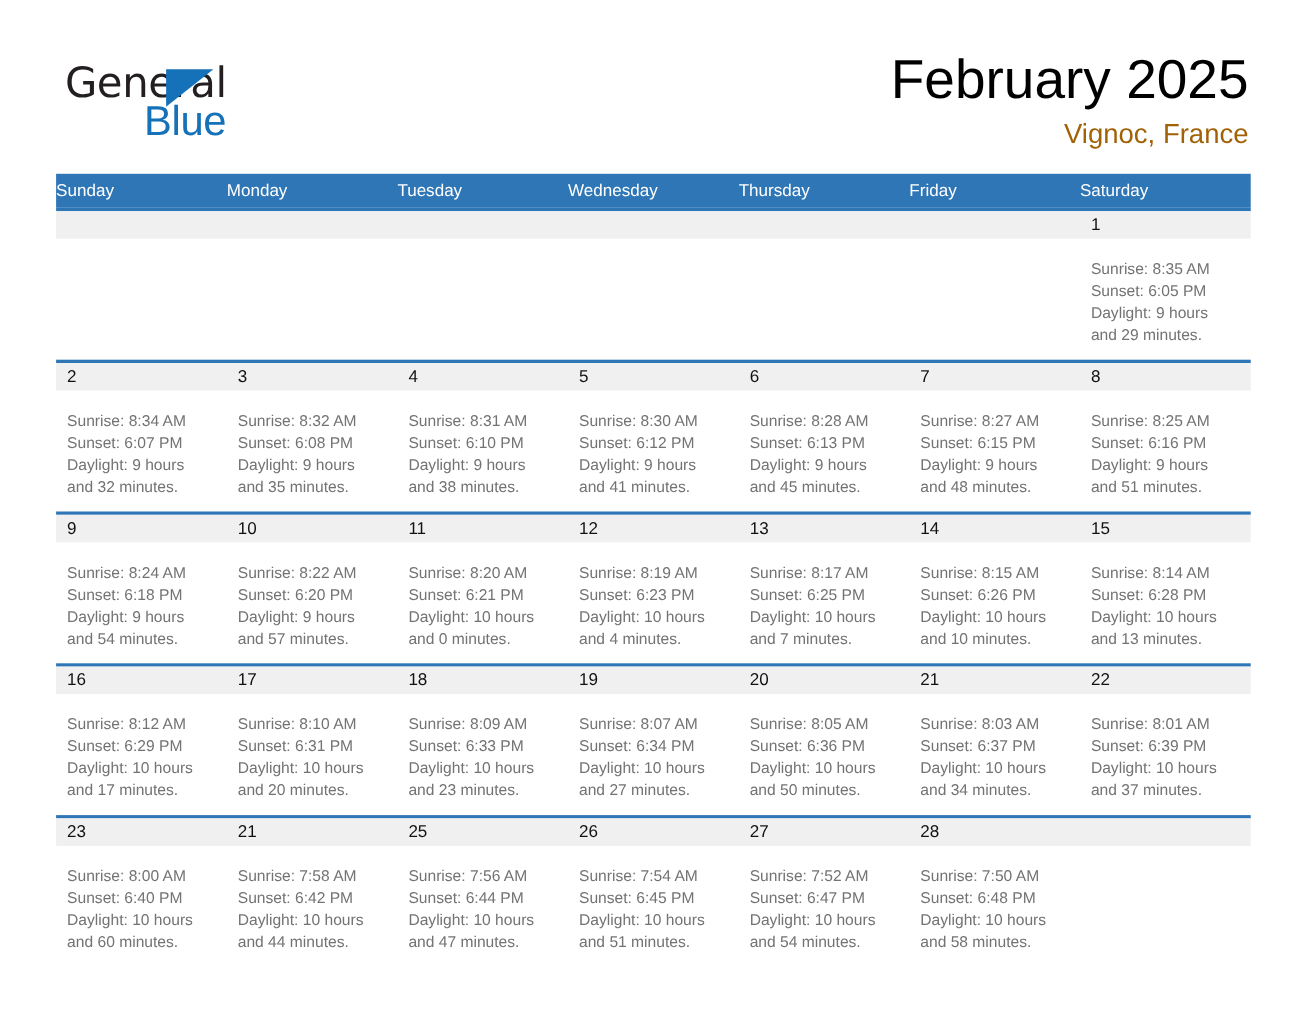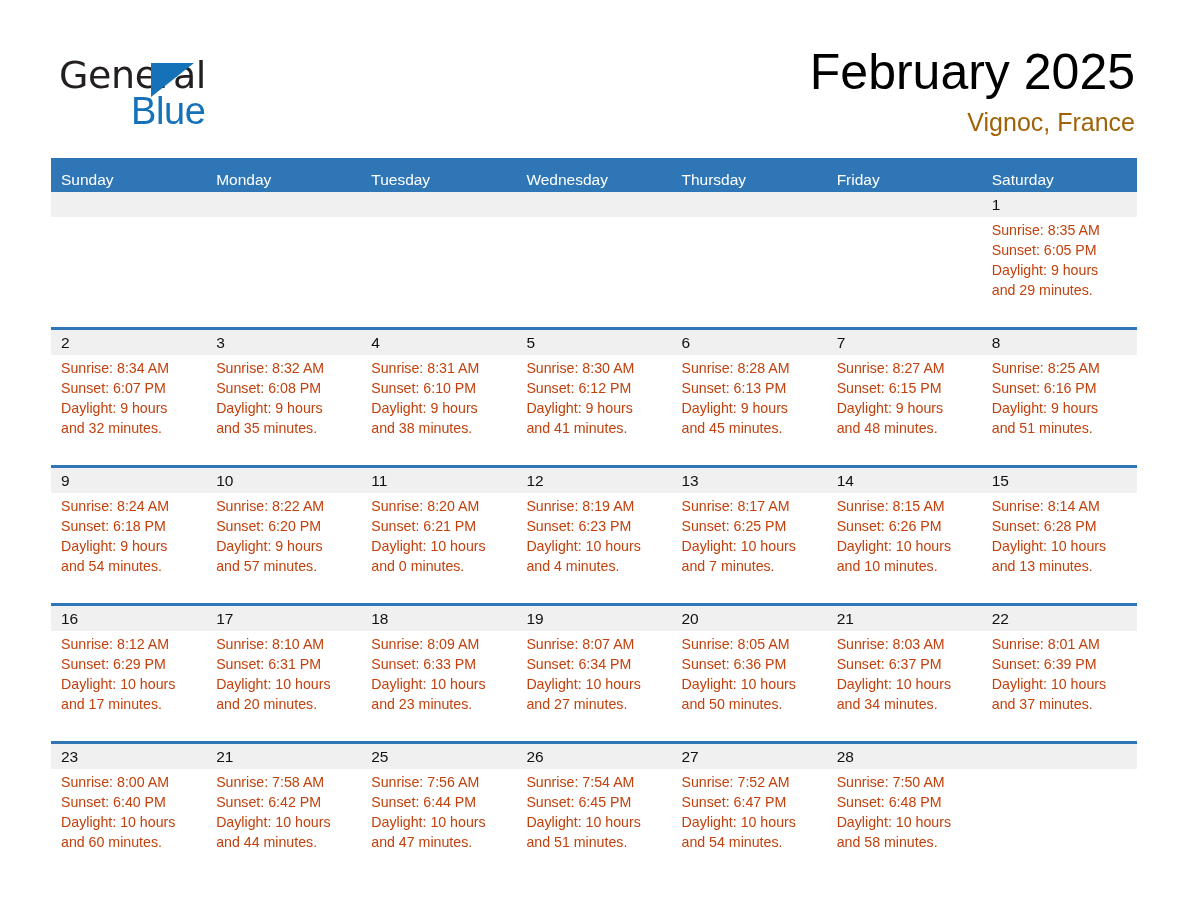--- a/index.html
+++ b/index.html
@@ -107,23 +107,22 @@
     box-sizing: border-box;
   }
 
   
   .dow-row {
     background: #2e76b6;
     height: 31px;
   }
   .dow-cell {
     display: flex;
-    align-items: flex-end;
+    align-items: center;
     height: 31px;
-    padding-left: 10px;
     box-sizing: border-box;
   }
   .dow-label {
     font-size: 15.5px;
     line-height: 18px;
     color: #ffffff;
     font-weight: 400;
   }
 
   
@@ -155,24 +154,24 @@
     position: relative;
   }
   .day-num {
     font-size: 15.5px;
     line-height: 21px;
     color: #111111;
     height: 23px;
     font-weight: 400;
   }
   .day-info {
-    margin-top: 3px;
+    margin-top: 18px;
     font-size: 14.2px;
     line-height: 20px;
-    color: #c2410c;
+    color: #737373;
     font-weight: 400;
   }
   .day-info div { white-space: nowrap; }
   .day-cell.empty .day-num { color: transparent; }
 </style>
 </head>
 <body>
 
 <div id="page">
 

